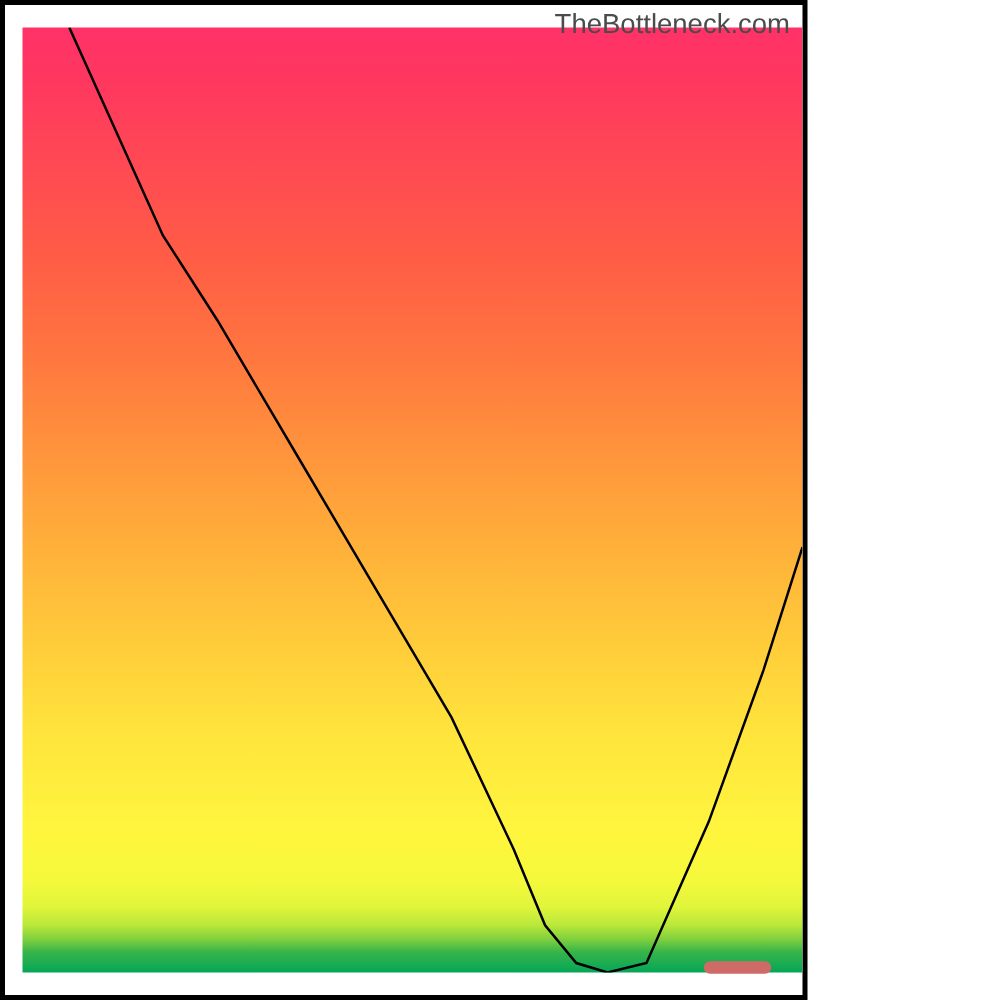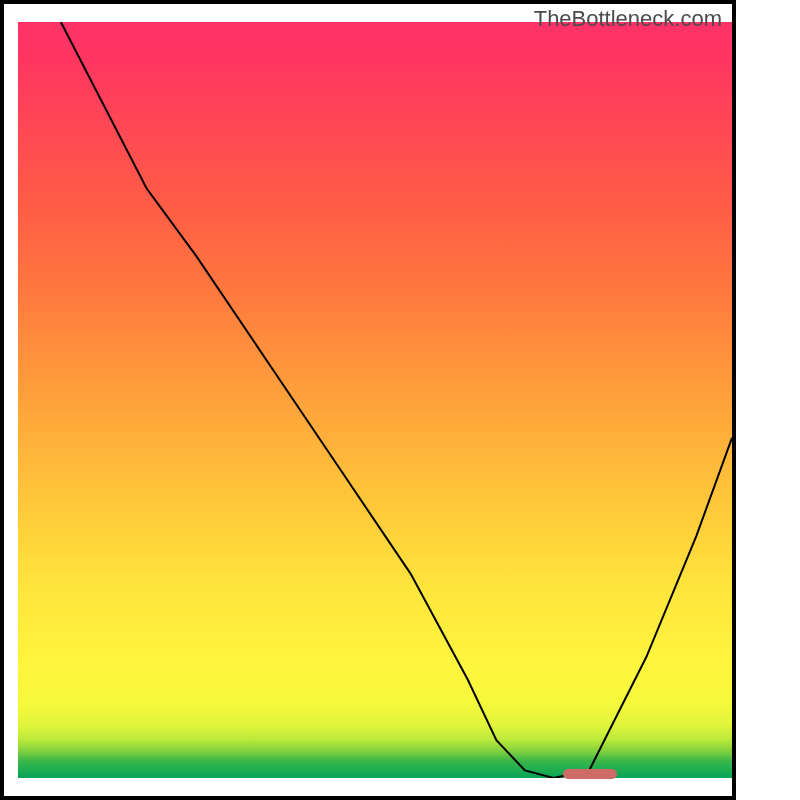--- a/index.html
+++ b/index.html
@@ -4,21 +4,21 @@
 <style>
   body {
     margin: 0;
     padding: 0;
     width: 800px;
     height: 800px;
     font-family: Arial, Helvetica, sans-serif;
     background: #ffffff;
   }
   .outer {
-    width: 736px;
+    width: 646px;
     height: 800px;
     border: 4px solid #000000;
     box-sizing: border-box;
     position: relative;
     overflow: hidden;
   }
   .watermark {
     position: absolute;
     top: 2px;
     right: 10px;

